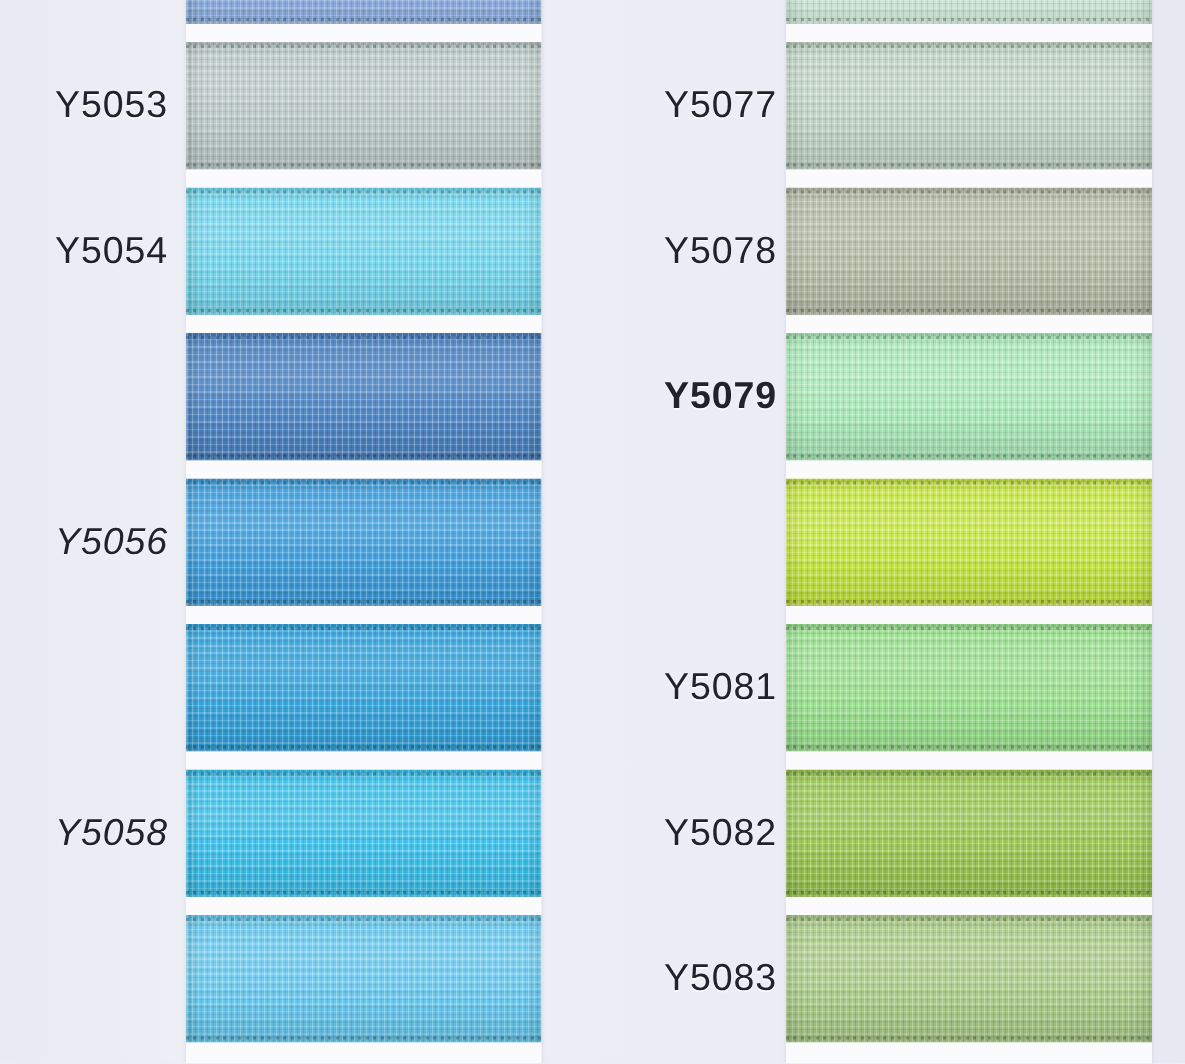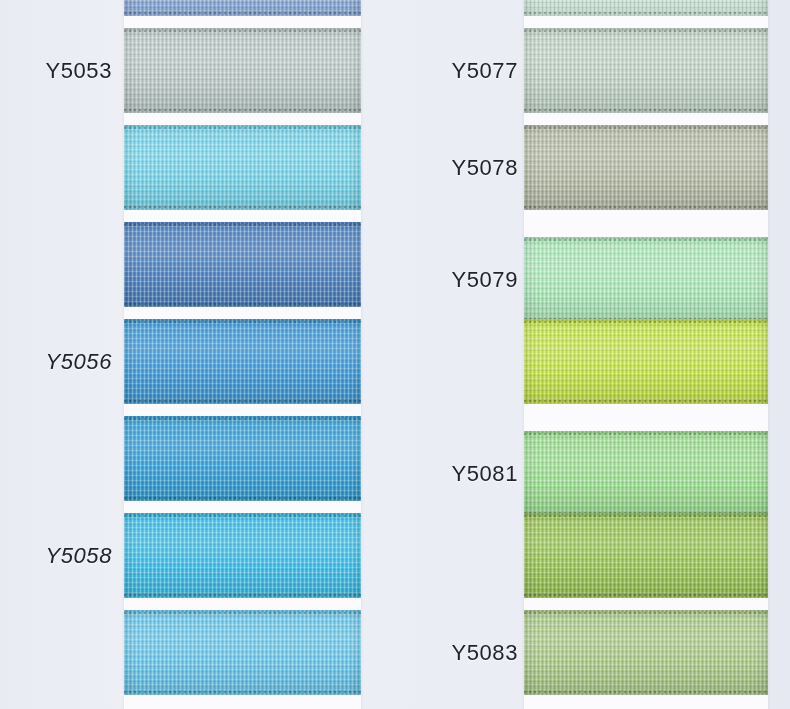--- a/index.html
+++ b/index.html
@@ -57,21 +57,21 @@
     left: 0;
     right: 0;
     height: 97px;
   }
 
   .code-label {
     position: absolute;
     top: 0;
     height: 97px;
     line-height: 97px;
-    font-size: 22px;
+    font-size: 25px;
     letter-spacing: .6px;
     color: #20232b;
     text-align: right;
     white-space: nowrap;
     text-shadow: 0 1px 0 rgba(255,255,255,.75);
   }
   .col-left  .code-label { left: 0;  width: 112px; }
   .col-right .code-label { left: 10px; width: 113px; }
 
   
@@ -180,20 +180,21 @@
         </div>
         <div class="swatch-row" style="top: 22px;">
           <div class="code-label">Y5053</div>
           <div class="ribbon">
             <div class="ribbon-face" style="background-color: rgb(185, 201, 198);"></div>
             <div class="selvedge top"></div>
             <div class="selvedge bottom"></div>
           </div>
         </div>
         <div class="swatch-row" style="top: 119px;">
+          <div class="code-label">Y5054</div>
           <div class="ribbon">
             <div class="ribbon-face" style="background-color: rgb(111, 214, 238);"></div>
             <div class="selvedge top"></div>
             <div class="selvedge bottom"></div>
           </div>
         </div>
         <div class="swatch-row" style="top: 216px;">
           <div class="ribbon">
             <div class="ribbon-face" style="background-color: rgb(74, 131, 196);"></div>
             <div class="selvedge top"></div>
@@ -252,44 +253,45 @@
           </div>
         </div>
         <div class="swatch-row" style="top: 119px;">
           <div class="code-label">Y5078</div>
           <div class="ribbon">
             <div class="ribbon-face" style="background-color: rgb(180, 187, 164);"></div>
             <div class="selvedge top"></div>
             <div class="selvedge bottom"></div>
           </div>
         </div>
-        <div class="swatch-row" style="top: 231px;">
+        <div class="swatch-row" style="top: 216px; font-weight: bold;">
           <div class="code-label">Y5079</div>
           <div class="ribbon">
             <div class="ribbon-face" style="background-color: rgb(167, 233, 181);"></div>
             <div class="selvedge top"></div>
             <div class="selvedge bottom"></div>
           </div>
         </div>
         <div class="swatch-row" style="top: 313px;">
           <div class="ribbon">
             <div class="ribbon-face" style="background-color: rgb(195, 229, 58);"></div>
             <div class="selvedge top"></div>
             <div class="selvedge bottom"></div>
           </div>
         </div>
-        <div class="swatch-row" style="top: 425px;">
+        <div class="swatch-row" style="top: 410px;">
           <div class="code-label">Y5081</div>
           <div class="ribbon">
             <div class="ribbon-face" style="background-color: rgb(150, 224, 138);"></div>
             <div class="selvedge top"></div>
             <div class="selvedge bottom"></div>
           </div>
         </div>
         <div class="swatch-row" style="top: 507px;">
+          <div class="code-label">Y5082</div>
           <div class="ribbon">
             <div class="ribbon-face" style="background-color: rgb(150, 198, 75);"></div>
             <div class="selvedge top"></div>
             <div class="selvedge bottom"></div>
           </div>
         </div>
         <div class="swatch-row" style="top: 604px;">
           <div class="code-label">Y5083</div>
           <div class="ribbon">
             <div class="ribbon-face" style="background-color: rgb(168, 202, 131);"></div>

